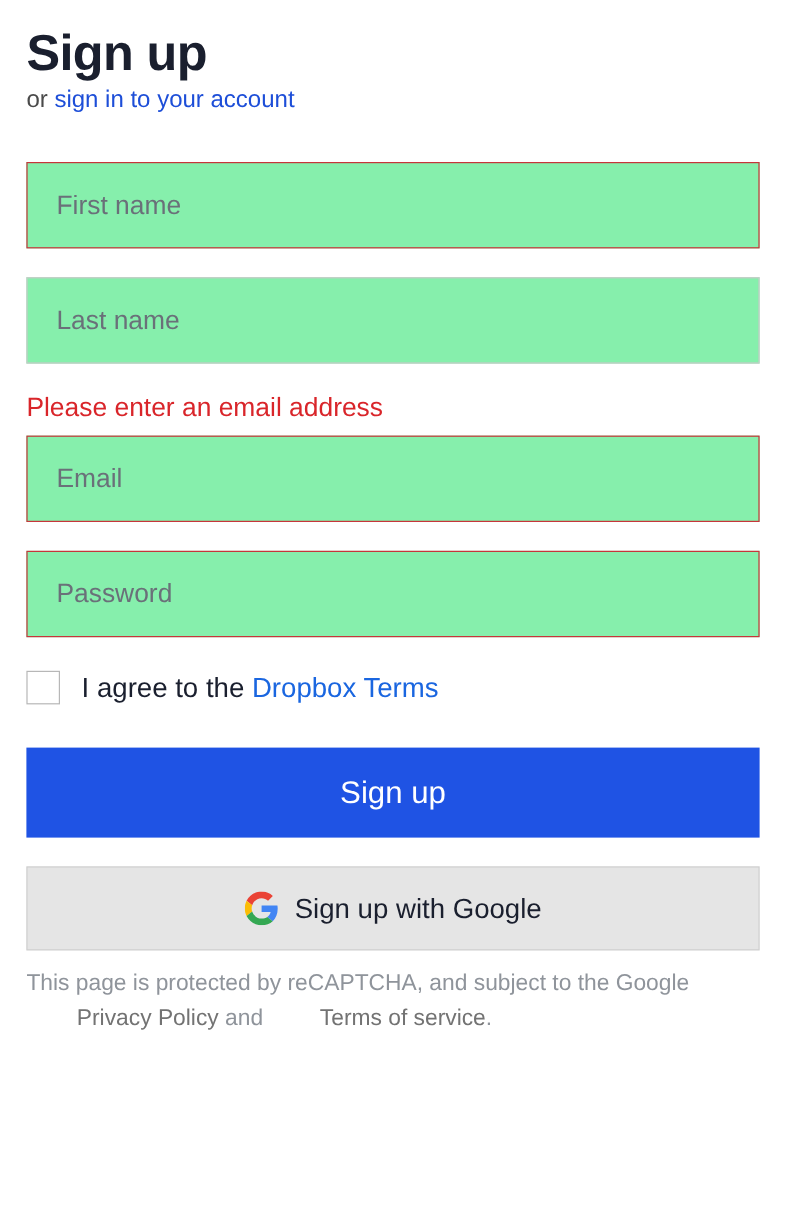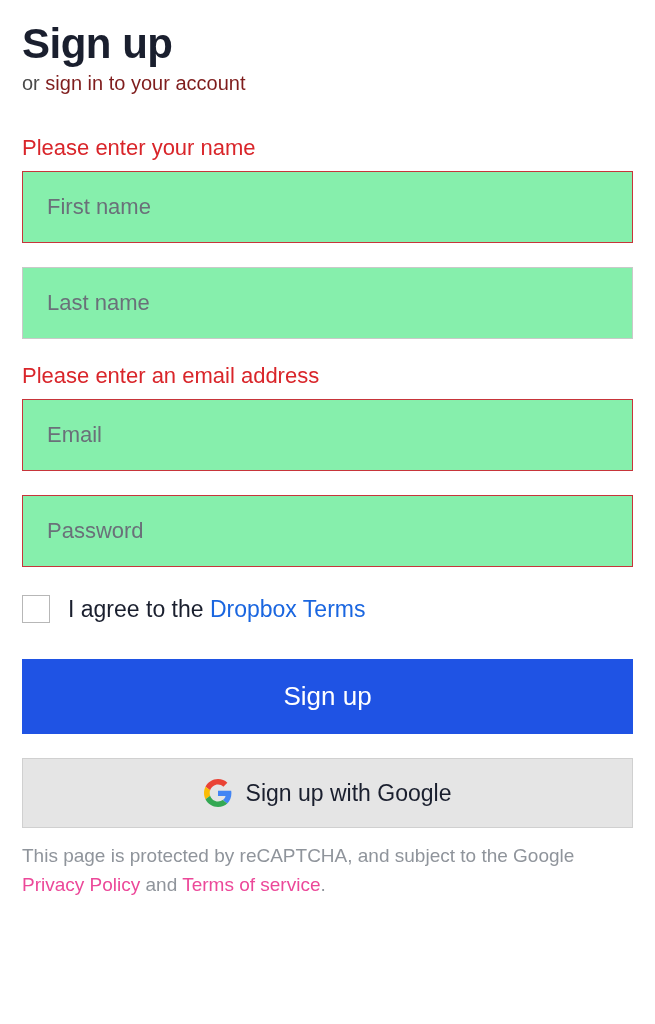--- a/index.html
+++ b/index.html
@@ -19,21 +19,21 @@
       color: #1a1f2e;
       margin-bottom: 4px;
       letter-spacing: -0.5px;
     }
     .subheading {
       font-size: 20px;
       color: #4a4a4a;
       margin-bottom: 40px;
     }
     .subheading a {
-      color: #7f1d1d;
+      color: #1d4ed8;
       text-decoration: none;
     }
     .field-wrap {
       margin-bottom: 24px;
     }
     .error-msg {
       color: #d9252a;
       font-size: 22px;
       margin-bottom: 10px;
     }
@@ -100,42 +100,42 @@
       justify-content: center;
       gap: 14px;
       margin-bottom: 14px;
     }
     .footer-text {
       font-size: 19px;
       color: #8f949b;
       line-height: 1.5;
     }
     .footer-text a {
-      color: #ec4899;
+      color: #737373;
       text-decoration: none;
+      margin-left: 42px;
     }
     .google-icon svg {
       width: 28px;
       height: 28px;
       display: block;
     }
   </style>
 </head>
 <body>
 
 
 
 <h1 class="heading">Sign up</h1>
 
 <p class="subheading">
   <span>or </span><a href="#">sign in to your account</a>
 </p>
 
 <div class="field-wrap">
-  <div class="error-msg">Please enter your name</div>
   <input type="text" class="text-input error" placeholder="First name" style="">
 </div>
 
 <div class="field-wrap">
   <input type="text" class="text-input" placeholder="Last name" style="">
 </div>
 
 <div class="field-wrap">
   <div class="error-msg">Please enter an email address</div>
   <input type="email" class="text-input error" placeholder="Email" style="">

